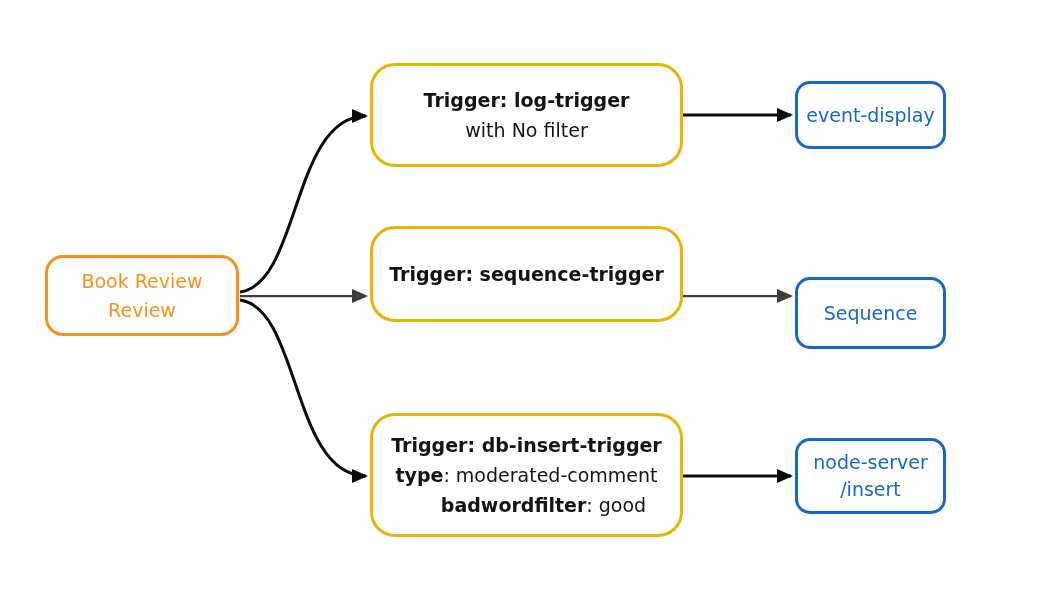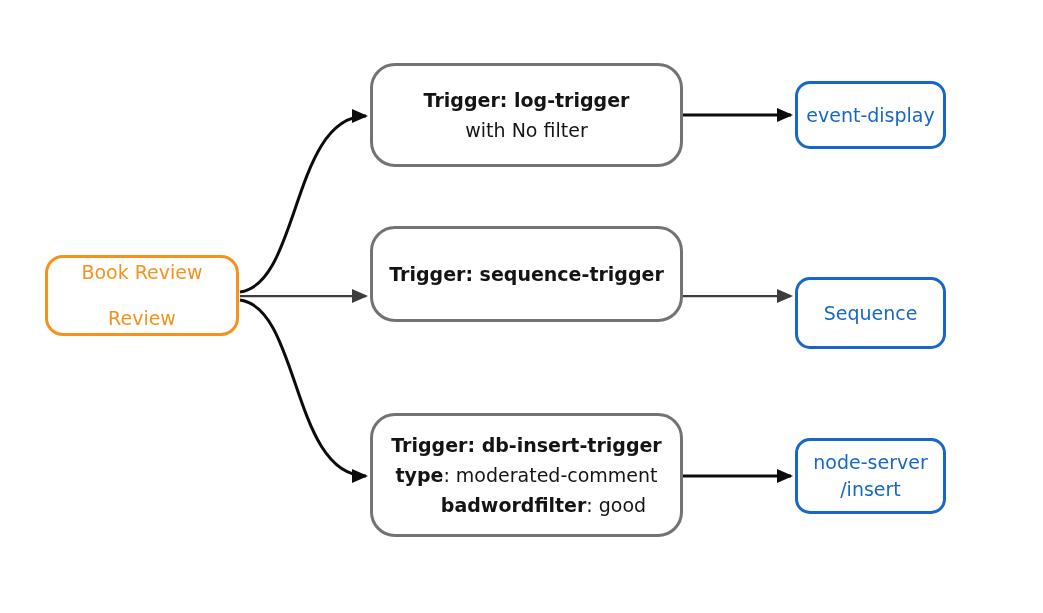--- a/index.html
+++ b/index.html
@@ -30,25 +30,24 @@
     text-align: center;
     background: #ffffff;
   }
   .broker {
     left: 45px; top: 255px; width: 194px; height: 81px;
     border: 3px solid #F5921E;
     border-radius: 18px;
     color: #F5921E;
     font-size: 19px;
     line-height: 29px;
-    justify-content: space-between;
   }
   .trigger {
     left: 370px; width: 313px;
-    border: 3px solid #737373;
+    border: 3px solid #eab308;
     border-radius: 25px;
     color: #141414;
     font-size: 19px;
     line-height: 30px;
   }
   .trigger-1 { top: 63px;  height: 104px; }
   .trigger-2 { top: 226px; height: 96px; }
   .trigger-3 { top: 413px; height: 124px; text-align: center; }
   .sink {
     left: 795px; width: 151px;

